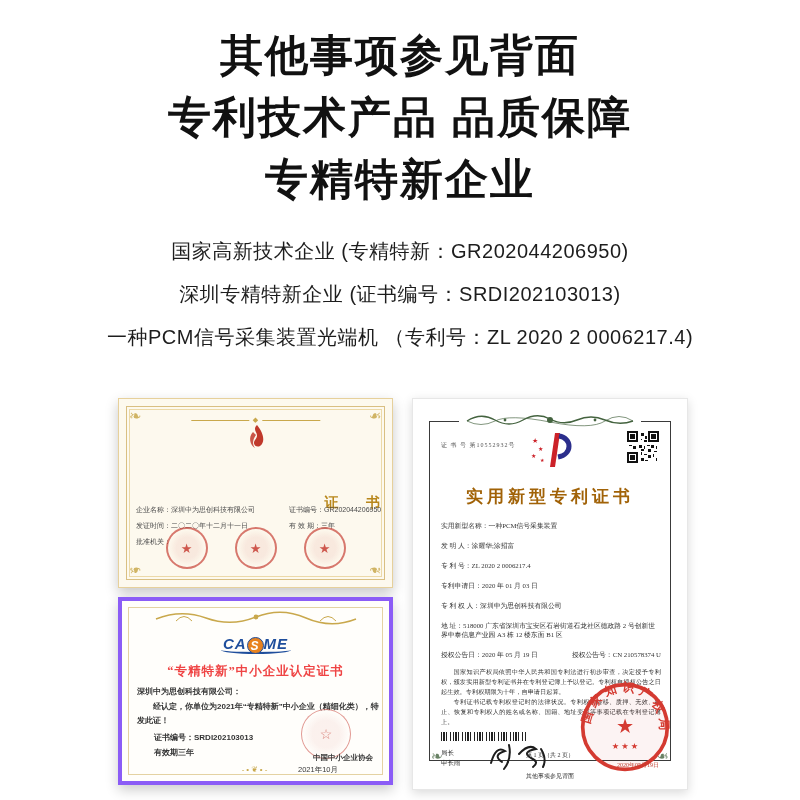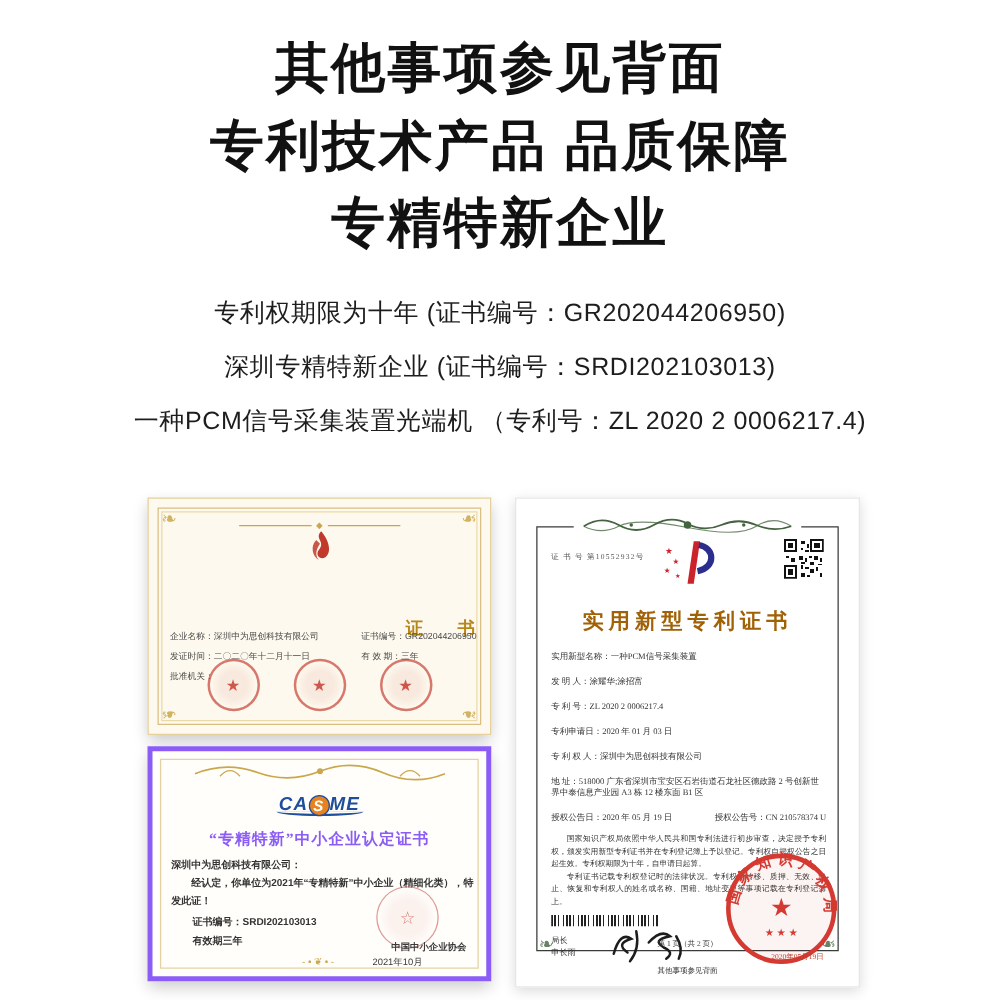--- a/index.html
+++ b/index.html
@@ -50,21 +50,21 @@
   .cas-orn-top { position:absolute; top:8px; left:50%; transform:translateX(-50%); }
   .cas-logo { position:absolute; top:34px; width:100%; text-align:center;
     font-weight:700; font-style:italic; font-size:15px; color:#1f4e9c; letter-spacing:1px; }
   .cas-logo .s { display:inline-block; color:#fff; background:#e8821e; border-radius:50%;
     width:17px; height:17px; line-height:17px; text-align:center; font-size:12px;
     border:1.5px solid #1f4e9c; transform:translateY(1px); }
   .cas-swoosh { display:block; margin:-3px auto 0; width:70px; height:4px;
     border-bottom:2px solid #1f4e9c; border-radius:0 0 50% 50%/0 0 100% 100%; }
   .cas-title { position:absolute; top:62px; width:100%; text-align:center;
     font-family:"Liberation Serif", serif; font-weight:700; font-size:12.5px;
-    color:#8b5cf6; letter-spacing:1px; }
+    color:#ef4444; letter-spacing:1px; }
   .cas-company { position:absolute; top:85px; left:15px; font-size:8px; font-weight:700; color:#333; }
   .cas-body { position:absolute; top:99px; left:15px; width:246px; font-size:8px;
     color:#333; line-height:14px; text-indent:2em; font-weight:700; }
   .cas-certno { position:absolute; top:131px; left:32px; font-size:8px; color:#333; font-weight:700;}
   .cas-valid { position:absolute; top:146px; left:32px; font-size:8px; color:#333; font-weight:700;}
   .cas-seal { position:absolute; top:108px; right:38px; width:50px; height:50px; border-radius:50%;
     border:1.5px solid rgba(200,70,60,.55); display:flex; align-items:center; justify-content:center;
     color:rgba(200,70,60,.65); font-size:14px;
     background:radial-gradient(circle, rgba(200,70,60,.07) 40%, transparent 70%); }
   .cas-issuer { position:absolute; top:152px; right:16px; width:110px; text-align:right;
@@ -110,21 +110,21 @@
 
 <div class="page">
 
   <div class="headlines">
     <div class="headline">其他事项参见背面</div>
     <div class="headline">专利技术产品  品质保障</div>
     <div class="headline">专精特新企业</div>
   </div>
 
   <div class="bullets">
-    <div class="bullet">专利权期限为十年 (证书编号：GR202044206950)</div>
+    <div class="bullet">国家高新技术企业 (专精特新：GR202044206950)</div>
     <div class="bullet">深圳专精特新企业 (证书编号：SRDI202103013)</div>
     <div class="bullet">一种PCM信号采集装置光端机 （专利号：ZL 2020 2 0006217.4)</div>
   </div>
 
   <div class="certs">
     <div class="col-left">
 
       <div class="cert-ht">
         <div class="frame"></div>
         <div class="frame2"></div>

